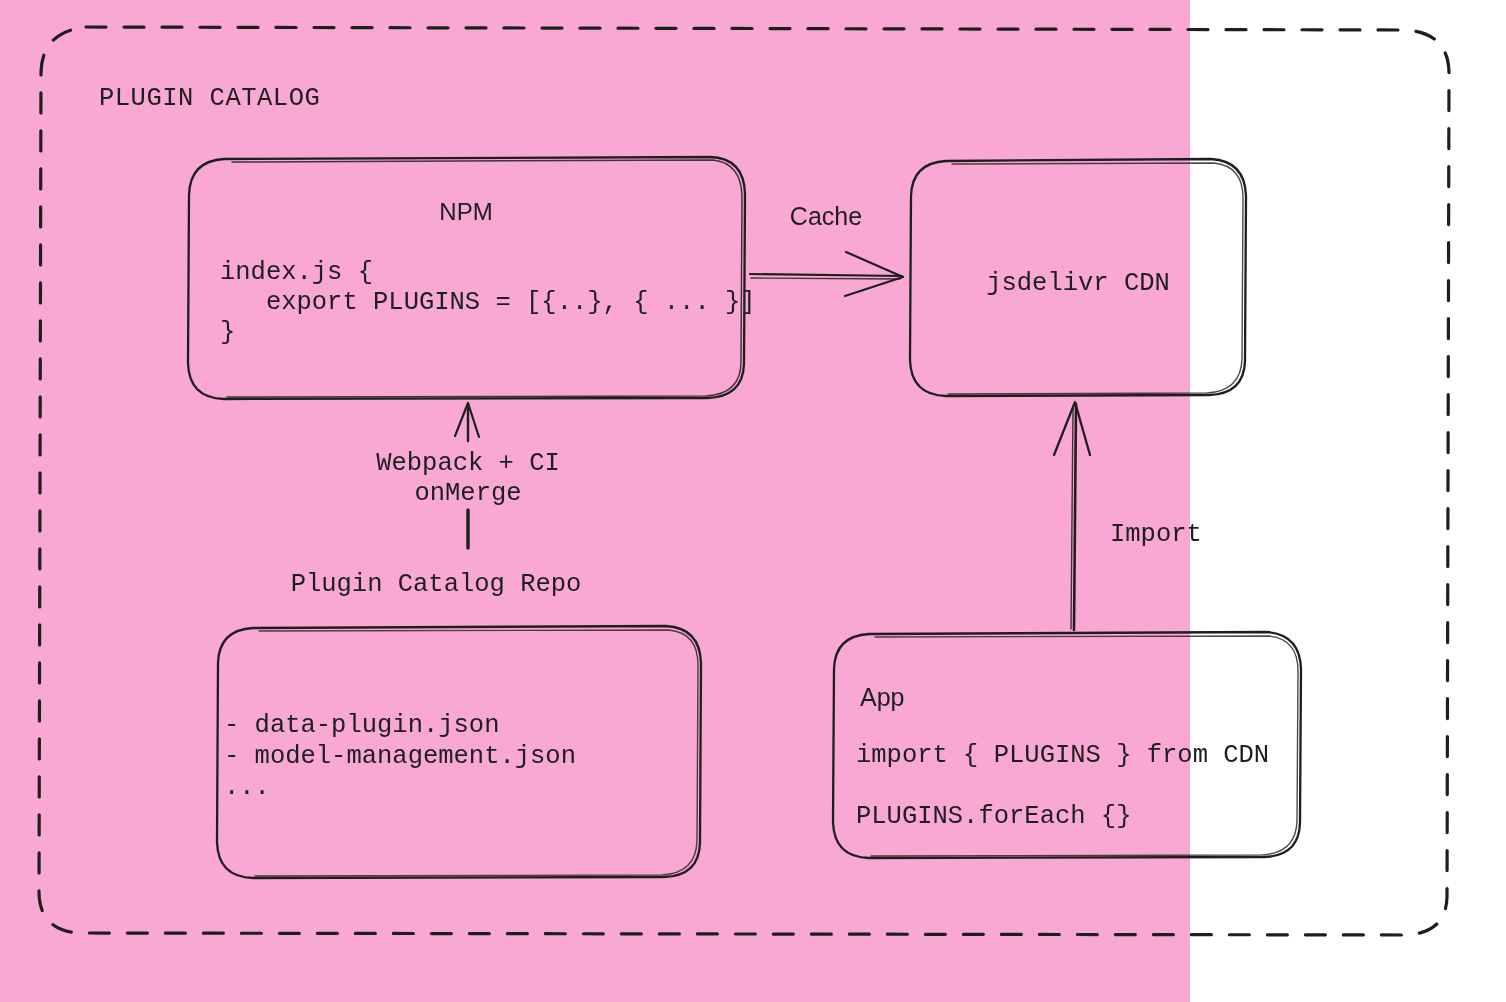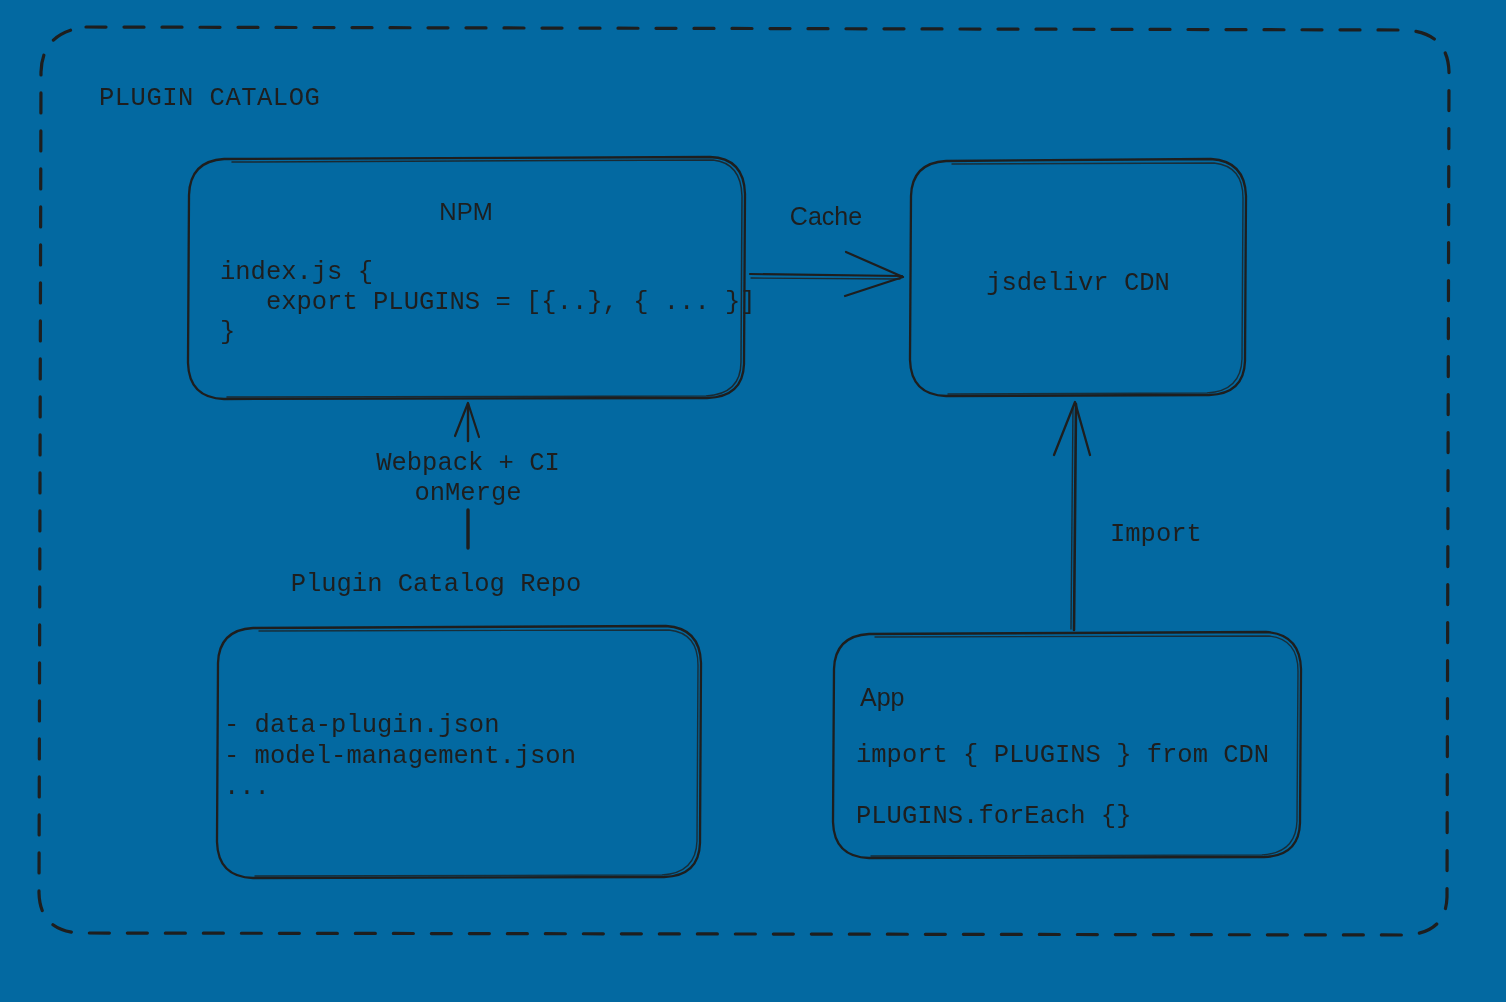--- a/index.html
+++ b/index.html
@@ -9,23 +9,23 @@
     background: #ffffff;
   }
   body {
     width: 1506px;
     height: 1002px;
     overflow: hidden;
     font-family: "Liberation Mono", "DejaVu Sans Mono", monospace;
   }
   #diagram-root {
     position: relative;
-    width: 1506px;
+    width: 1190px;
     height: 1002px;
-    background: #0369a1;
+    background: #f9a8d4;
   }
   svg#diagram-canvas {
     position: absolute;
     top: 0;
     left: 0;
     width: 1506px;
     height: 1002px;
     display: block;
   }
   .mono {

